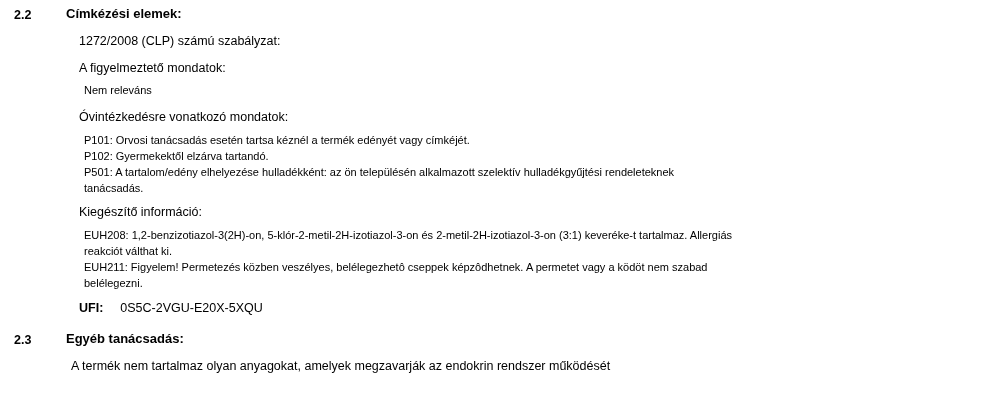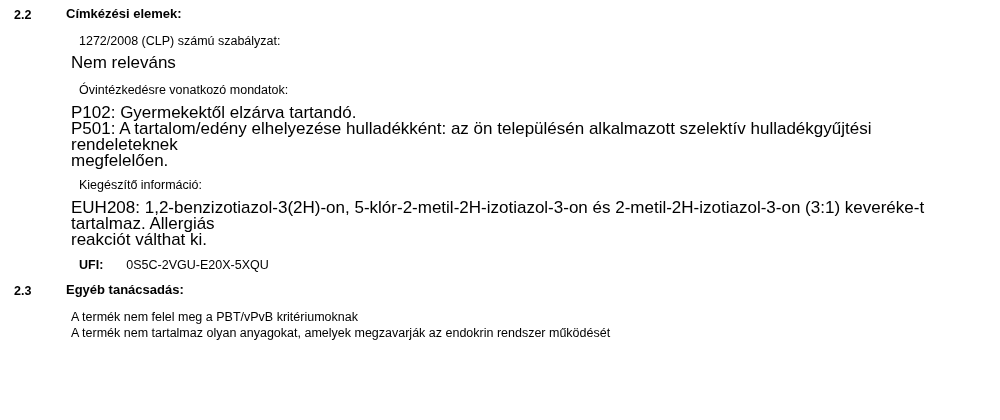--- a/index.html
+++ b/index.html
@@ -49,47 +49,47 @@
   .blockhead {
     font-weight: normal;
     font-size: 12.5px;
     line-height: 16px;
     margin-top: 11px;
   }
   .blockhead.tight {
     margin-top: 8px;
   }
   .para {
-    font-size: 17px;
+    font-size: 11px;
     line-height: 16px;
     margin-top: 6px;
-    margin-left: 5px;
+    margin-left: 18px;
   }
   .para.lines {
     margin-top: 7px;
   }
   .para .ln {
     display: block;
   }
   .ufi-row {
     display: flex;
     align-items: center;
     margin-top: 9px;
   }
   .ufi-label {
     font-weight: bold;
     font-size: 12.5px;
     line-height: 16px;
   }
   .ufi-value {
     font-size: 12.5px;
     line-height: 16px;
-    margin-left: 23px;
+    margin-left: 17px;
   }
-  .sec23 { margin-top: 9px; }
+  .sec23 { margin-top: 15px; }
   .sec23-body { padding-top: 0; }
   .hazards {
     font-size: 12.5px;
     line-height: 16px;
     margin-top: 11px;
     margin-left: 5px;
   }
   .hazards .ln { display: block; }
   .nowrap-wide { max-width: 900px; }
 </style>
@@ -98,46 +98,49 @@
 
 <div class="page">
 
   <div class="section">
     <div class="sec-num">2.2</div>
     <div class="sec-body">
       <div class="sec-title">Címkézési elemek:</div>
 
       <div class="blockhead indent1">1272/2008 (CLP) számú szabályzat:</div>
 
+      <div class="blockhead indent1">A figyelmeztető mondatok:</div>
       <div class="para indent1">Nem releváns</div>
 
       <div class="blockhead indent1">Óvintézkedésre vonatkozó mondatok:</div>
       <div class="para lines indent1 nowrap-wide">
+        <span class="ln">P101: Orvosi tanácsadás esetén tartsa kéznél a termék edényét vagy címkéjét.</span>
         <span class="ln">P102: Gyermekektől elzárva tartandó.</span>
         <span class="ln">P501: A tartalom/edény elhelyezése hulladékként: az ön településén alkalmazott szelektív hulladékgyűjtési rendeleteknek</span>
-        <span class="ln">megfelelően.</span>
+        <span class="ln">tanácsadás.</span>
       </div>
 
       <div class="blockhead tight indent1">Kiegészítő információ:</div>
       <div class="para lines indent1 nowrap-wide">
         <span class="ln">EUH208: 1,2-benzizotiazol-3(2H)-on, 5-klór-2-metil-2H-izotiazol-3-on és 2-metil-2H-izotiazol-3-on (3:1) keveréke-t tartalmaz. Allergiás</span>
         <span class="ln">reakciót válthat ki.</span>
+        <span class="ln">EUH211: Figyelem! Permetezés közben veszélyes, belélegezhetô cseppek képzôdhetnek. A permetet vagy a ködöt nem szabad</span>
+        <span class="ln">belélegezni.</span>
       </div>
 
       <div class="ufi-row indent1">
         <span class="ufi-label">UFI:</span>
         <span class="ufi-value">0S5C-2VGU-E20X-5XQU</span>
       </div>
     </div>
   </div>
 
   <div class="section sec23">
     <div class="sec-num">2.3</div>
     <div class="sec-body sec23-body">
       <div class="sec-title">Egyéb tanácsadás:</div>
       <div class="hazards">
-        <span class="ln">A termék nem felel meg a PBT/vPvB kritériumoknak</span>
         <span class="ln">A termék nem tartalmaz olyan anyagokat, amelyek megzavarják az endokrin rendszer működését</span>
       </div>
     </div>
   </div>
 
 </div>
 
 </body></html>

